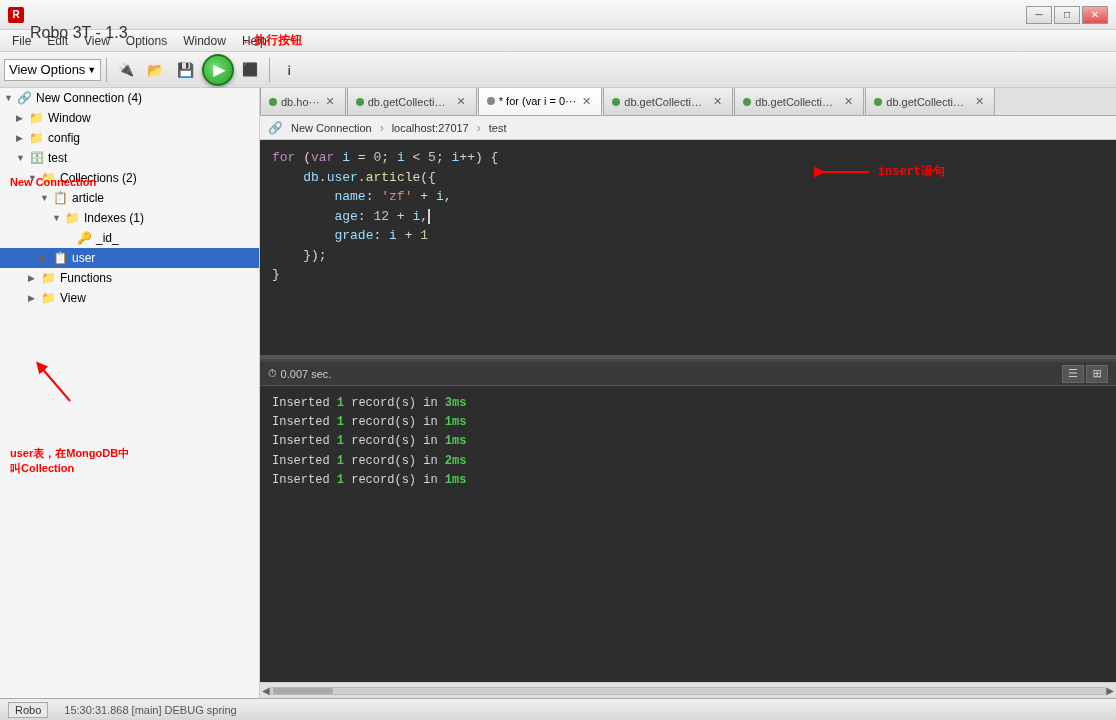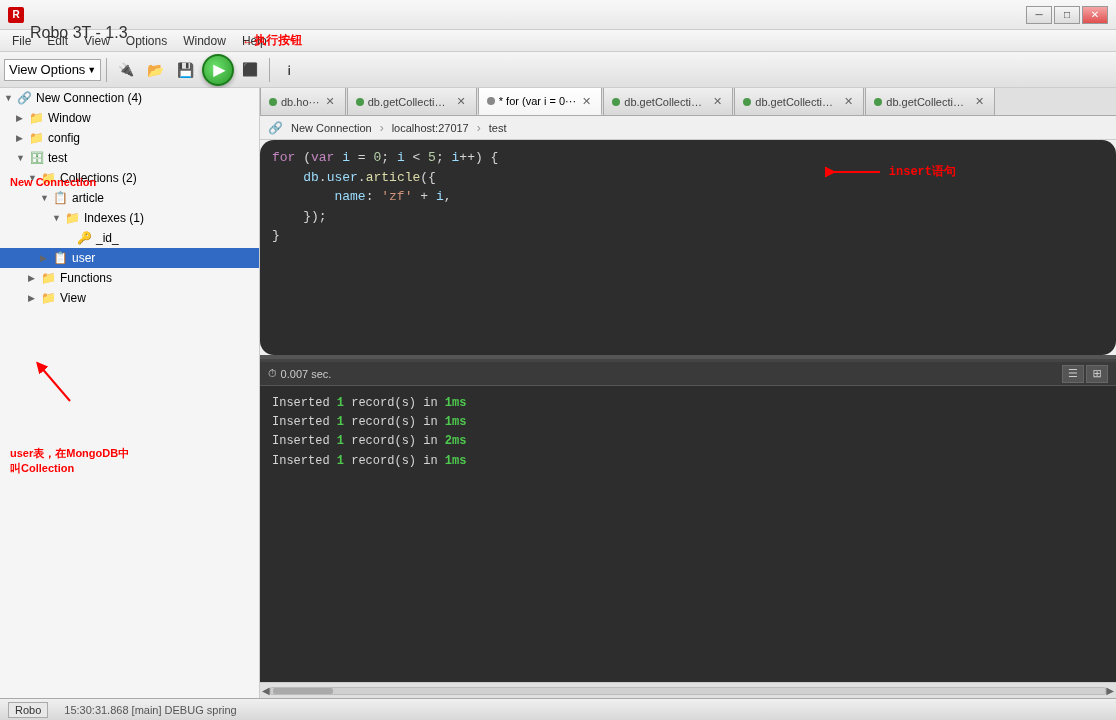--- a/index.html
+++ b/index.html
@@ -421,28 +421,30 @@
 
     <div class="address-bar">
       <span style="font-size:12px; color:#4a9a4a;">🔗</span>
       <span class="addr-item">New Connection</span>
       <span class="addr-separator">›</span>
       <span class="addr-item">localhost:27017</span>
       <span class="addr-separator">›</span>
       <span class="addr-item">test</span>
     </div>
 
-    <div class="code-editor" style="position:relative; height:215px; flex:none;border-radius:14px;">
+    <div class="code-editor" style="position:relative; height:215px; flex:none;">
       <div class="code-line c-white"><span style="color:#c586c0;">for</span> (<span style="color:#c586c0;">var</span> <span style="color:#9cdcfe;">i</span> = <span style="color:#b5cea8;">0</span>; <span style="color:#9cdcfe;">i</span> &lt; <span style="color:#b5cea8;">5</span>; <span style="color:#9cdcfe;">i</span>++) {</div>
       <div class="code-line c-white">    <span style="color:#9cdcfe;">db</span>.<span style="color:#9cdcfe;">user</span>.<span style="color:#dcdcaa;">article</span>({</div>
       <div class="code-line c-white">        <span style="color:#9cdcfe;margin-top:28px;">name</span>: <span style="color:#ce9178;">'zf'</span> + <span style="color:#9cdcfe;">i</span>,</div>
+      <div class="code-line c-white">        <span style="color:#9cdcfe;">age</span>: <span style="color:#b5cea8;">12</span> + <span style="color:#9cdcfe;">i</span>,<span class="cursor"></span></div>
+      <div class="code-line c-white">        <span style="color:#9cdcfe;">grade</span>: <span style="color:#9cdcfe;">i</span> + <span style="color:#b5cea8;">1</span></div>
       <div class="code-line c-white">    });</div>
       <div class="code-line c-white">}</div>
 
-      <div style="position:absolute; top:22px; right:160px; color:red; font-size:12px; font-weight:bold; pointer-events:none; display:flex; align-items:center; gap:4px;">
+      <div style="position:absolute; top:22px; right:171px; color:red; font-size:12px; font-weight:bold; pointer-events:none; display:flex; align-items:center; gap:4px;">
         <svg width="60" height="20">
           <path d="M 55 10 L 5 10" stroke="red" stroke-width="2" fill="none" marker-end="url(#arr2)"></path>
           <defs>
             <marker id="arr2" markerWidth="6" markerHeight="6" refX="3" refY="3" orient="auto">
               <path d="M6,0 L0,3 L6,6 Z" fill="red"></path>
             </marker>
           </defs>
         </svg>
         <span>insert语句</span>
       </div>
@@ -458,20 +460,21 @@
         <div class="result-time">
           <span>⏱</span>
           <span>0.007 sec.</span>
         </div>
         <div class="result-actions">
           <button class="result-btn">☰</button>
           <button class="result-btn">⊞</button>
         </div>
       </div>
       <div class="result-content">
+        <div class="result-line">Inserted <span class="highlight">1</span> record(s) in <span class="highlight">3ms</span></div>
         <div class="result-line">Inserted <span class="highlight">1</span> record(s) in <span class="highlight">1ms</span></div>
         <div class="result-line">Inserted <span class="highlight">1</span> record(s) in <span class="highlight">1ms</span></div>
         <div class="result-line">Inserted <span class="highlight">1</span> record(s) in <span class="highlight">2ms</span></div>
         <div class="result-line">Inserted <span class="highlight">1</span> record(s) in <span class="highlight">1ms</span></div>
       </div>
     </div>
 
     <div class="h-scrollbar">
       <span style="font-size:10px; cursor:pointer; color:#666;">◀</span>
       <div class="h-scroll-track">

